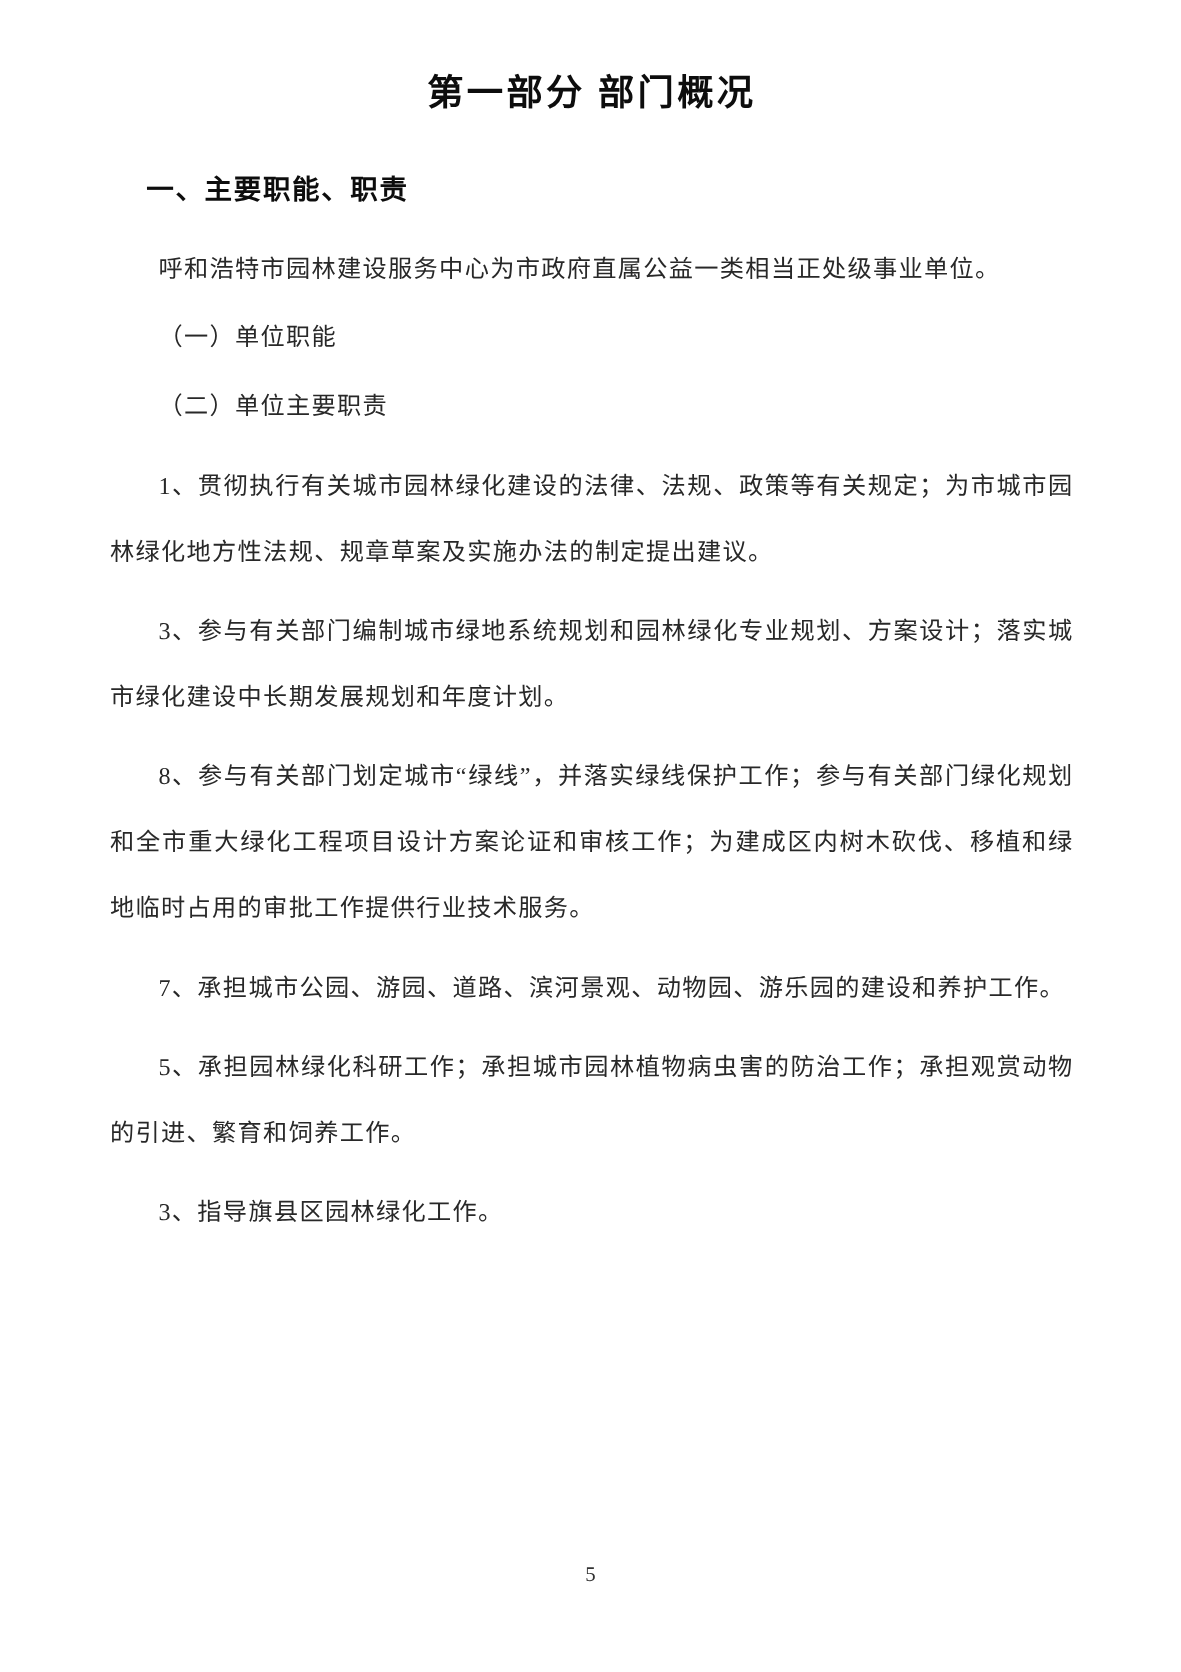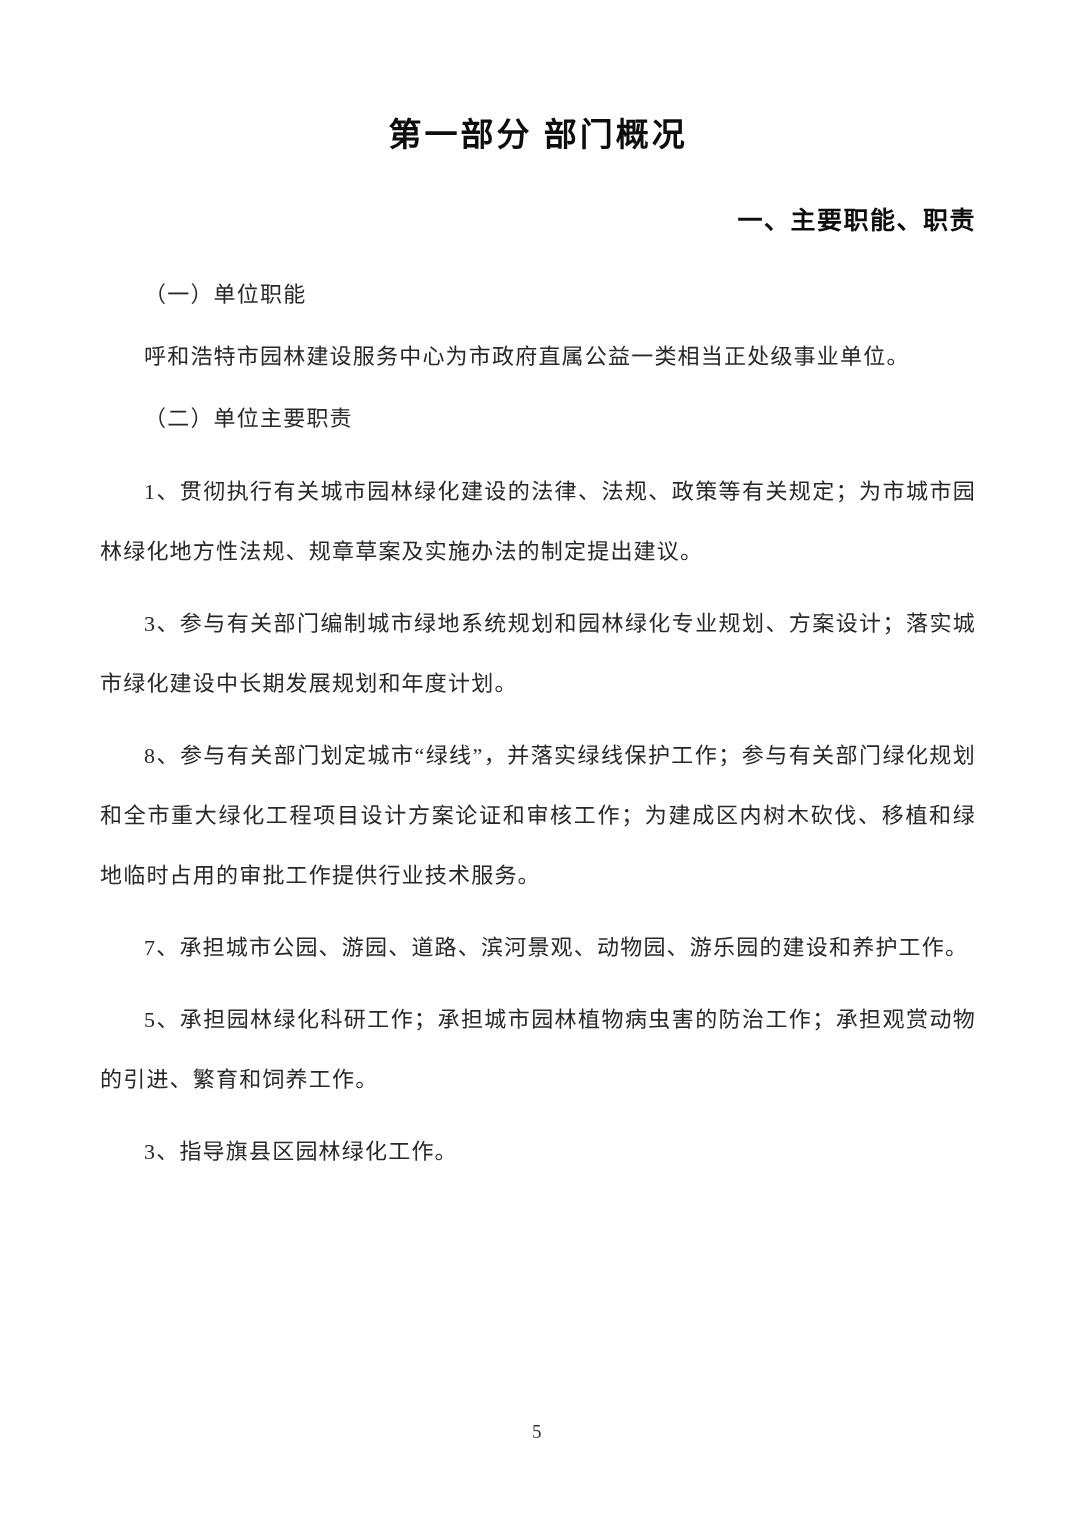--- a/index.html
+++ b/index.html
@@ -11,39 +11,38 @@
     margin: 0 auto;
     background: #ffffff;
     overflow: hidden;
     color: #212121;
     font-family: "Liberation Serif", "DejaVu Serif", serif;
   }
   .content {
     padding: 0 98px 0 100px;
   }
   .doc-title {
-    margin-top: 112px;
+    margin-top: 62px;
     text-align: center;
     font-size: 33px;
     font-weight: 700;
     letter-spacing: 3px;
     color: #0d0d0d;
     line-height: 46px;
     font-family: "Liberation Serif", "DejaVu Serif", serif;
   }
   .section-heading {
     margin-top: 45px;
     margin-left: 33px;
     font-size: 25px;
     font-weight: 700;
     letter-spacing: 1.5px;
     color: #0d0d0d;
     line-height: 40px;
-    font-family: Liberation Mono, monospace;
-    text-align: right;
+    font-family: Liberation Sans, sans-serif;
   }
   .body-text { margin-top: 21px; }
   .body-text p {
     font-size: 22px;
     line-height: 62px;
     letter-spacing: 1.2px;
     color: #282828;
     text-align: justify;
     text-indent: 2em;
     font-weight: 400;
@@ -69,23 +68,23 @@
 
 <div class="page">
   <div class="content">
 
     <h1 class="doc-title">第一部分 部门概况</h1>
 
     <h2 class="section-heading">一、主要职能、职责</h2>
 
     <div class="body-text">
 
+      <p>呼和浩特市园林建设服务中心为市政府直属公益一类相当正处级事业单位。</p>
+
       <p>（一）单位职能</p>
-
-      <p>呼和浩特市园林建设服务中心为市政府直属公益一类相当正处级事业单位。</p>
 
       <p>（二）单位主要职责</p>
 
       <p class="duty">1、贯彻执行有关城市园林绿化建设的法律、法规、政策等有关规定；为市城市园林绿化地方性法规、规章草案及实施办法的制定提出建议。</p>
 
       <p class="duty">3、参与有关部门编制城市绿地系统规划和园林绿化专业规划、方案设计；落实城市绿化建设中长期发展规划和年度计划。</p>
 
       <p class="duty">8、参与有关部门划定城市“绿线”，并落实绿线保护工作；参与有关部门绿化规划和全市重大绿化工程项目设计方案论证和审核工作；为建成区内树木砍伐、移植和绿地临时占用的审批工作提供行业技术服务。</p>
 
       <p class="duty">7、承担城市公园、游园、道路、滨河景观、动物园、游乐园的建设和养护工作。</p>

